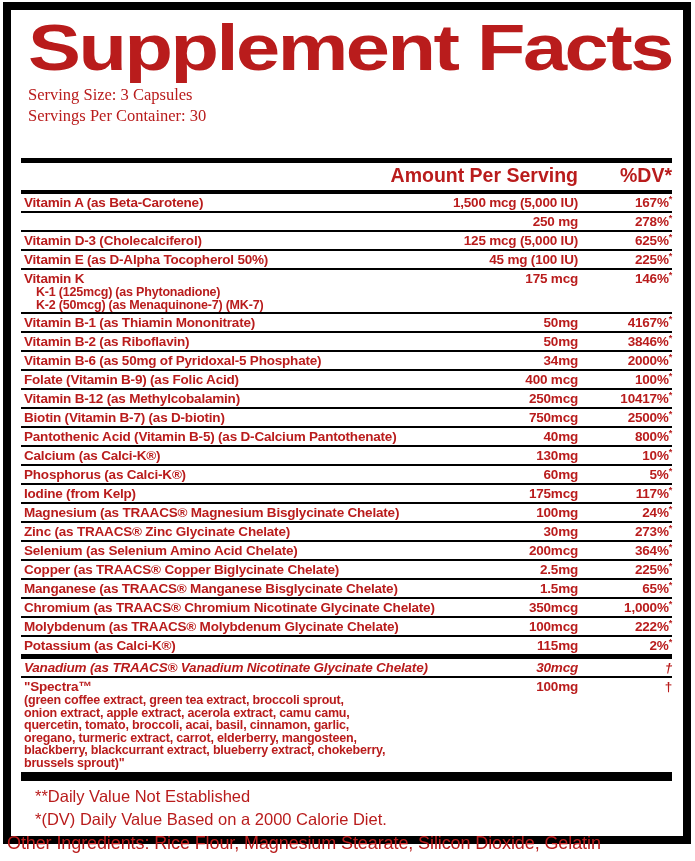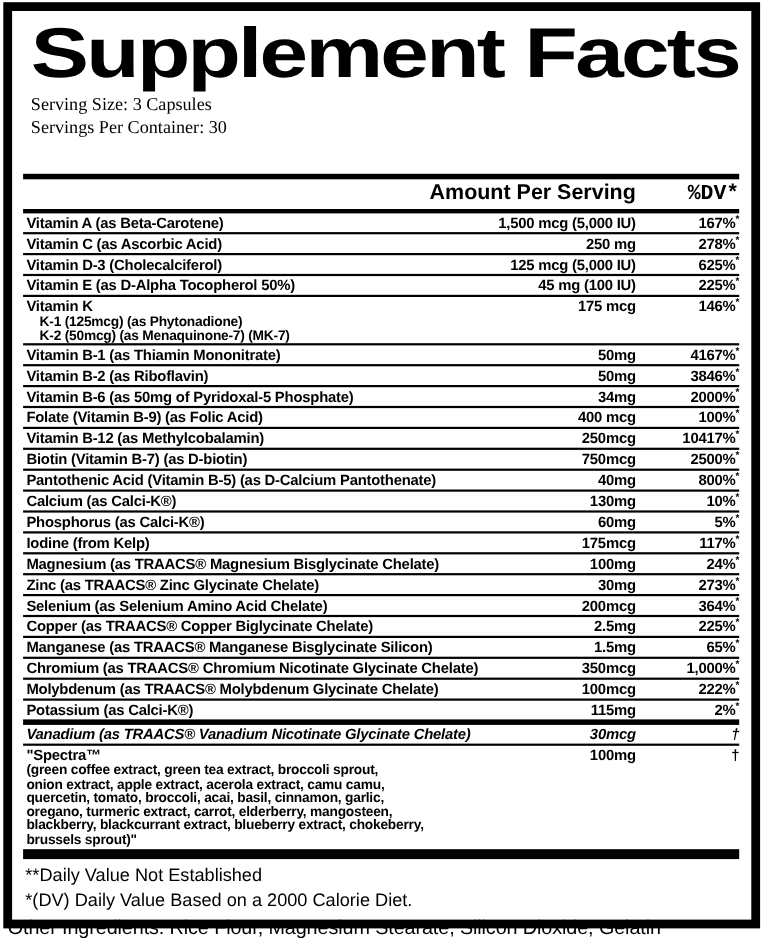--- a/index.html
+++ b/index.html
@@ -1,53 +1,53 @@
 <!DOCTYPE html>
 <html><head>
 <meta charset="utf-8">
 <style>
   html,body { margin:0; padding:0; background:#e8e8e8; }
   .page {
     position:relative; width:695px; height:861px; background:#ffffff;
-    font-family:"Liberation Sans", sans-serif; color:#000000; overflow:hidden;
+    font-family:"Liberation Sans", sans-serif; color:#b91c1c; overflow:hidden;
     margin:0 auto;
   }
   .label {
     position:absolute; left:3px; top:2px; width:688px; box-sizing:border-box;
     border:8px solid #000; background:#fff; padding:6px 11px 4px 10px;
   }
   .title {
     font-weight:bold; font-size:64px; line-height:0.95; letter-spacing:-2px;
     white-space:nowrap; transform:scaleX(1.24); transform-origin:0 50%;
     margin:2px 0 2px 7px; height:64px;
   }
   .serving-info { font-size:16.5px; line-height:21px; margin:2px 0 5px 7px;font-family:Liberation Serif, serif; }
   .thead {
     display:flex; align-items:flex-end;
     border-top:5px solid #000; border-bottom:4px solid #000;
     font-weight:bold; font-size:19.5px; padding:1px 0 3px;margin-top:32px;
   }
   .thead .th-amount { margin-left:auto; }
-  .thead .th-dv { width:94px; text-align:right;font-family:Liberation Mono, monospace; }
+  .thead .th-dv { width:94px; text-align:right; }
   .rows {}
   .row {
     position:relative; border-top:2px solid #000; padding:2px 0 1px;
     font-size:13.5px; font-weight:bold; line-height:14px; letter-spacing:-0.2px;
     min-height:14px;
   }
   .row:first-child { border-top:none; }
   .row.divider { border-top:5px solid #000;font-style:italic; }
   .row .namewrap { padding-left:3px; padding-right:190px; }
   .row .sub { font-size:12.5px; line-height:12.5px; font-weight:bold; }
   .row .sub.indent { padding-left:12px; }
   .row .amount { position:absolute; right:94px; top:2px; text-align:left; white-space:nowrap; }
   .row .dv { position:absolute; right:0; top:2px; text-align:left; white-space:nowrap; }
   .row .dv sup { font-size:9px; vertical-align:super; line-height:0; }
   .bar { height:9px; background:#000; margin-top:2px; }
-  .footnotes { font-size:16.5px; line-height:22.5px; padding:4px 0 2px 2px; }
+  .footnotes { font-size:16.5px; line-height:22.5px; padding:4px 0 2px 2px;margin-left:12px; }
   .other { position:absolute; left:7px; top:833px; font-size:18px; white-space:nowrap; letter-spacing:-0.1px; }
 </style>
 </head>
 <body>
 
 <div class="page">
   <div class="label">
 
     <div class="title">Supplement Facts</div>
 
@@ -63,23 +63,20 @@
 
     <div class="rows">
         <div class="row">
     <div class="namewrap">
       <div>Vitamin A (as Beta-Carotene)</div>
     </div>
     <div class="amount">1,500 mcg (5,000 IU)</div>
     <div class="dv">167%<sup>*</sup></div>
   </div>
         <div class="row">
-    <div class="namewrap">
-      <div>Vitamin C (as Ascorbic Acid)</div>
-    </div>
     <div class="amount">250 mg</div>
     <div class="dv">278%<sup>*</sup></div>
   </div>
         <div class="row">
     <div class="namewrap">
       <div>Vitamin D-3 (Cholecalciferol)</div>
     </div>
     <div class="amount">125 mcg (5,000 IU)</div>
     <div class="dv">625%<sup>*</sup></div>
   </div>
@@ -192,21 +189,21 @@
   </div>
         <div class="row">
     <div class="namewrap">
       <div>Copper (as TRAACS® Copper Biglycinate Chelate)</div>
     </div>
     <div class="amount">2.5mg</div>
     <div class="dv">225%<sup>*</sup></div>
   </div>
         <div class="row">
     <div class="namewrap">
-      <div>Manganese (as TRAACS® Manganese Bisglycinate Silicon)</div>
+      <div>Manganese (as TRAACS® Manganese Bisglycinate Chelate)</div>
     </div>
     <div class="amount">1.5mg</div>
     <div class="dv">65%<sup>*</sup></div>
   </div>
         <div class="row">
     <div class="namewrap">
       <div>Chromium (as TRAACS® Chromium Nicotinate Glycinate Chelate)</div>
     </div>
     <div class="amount">350mcg</div>
     <div class="dv">1,000%<sup>*</sup></div>

